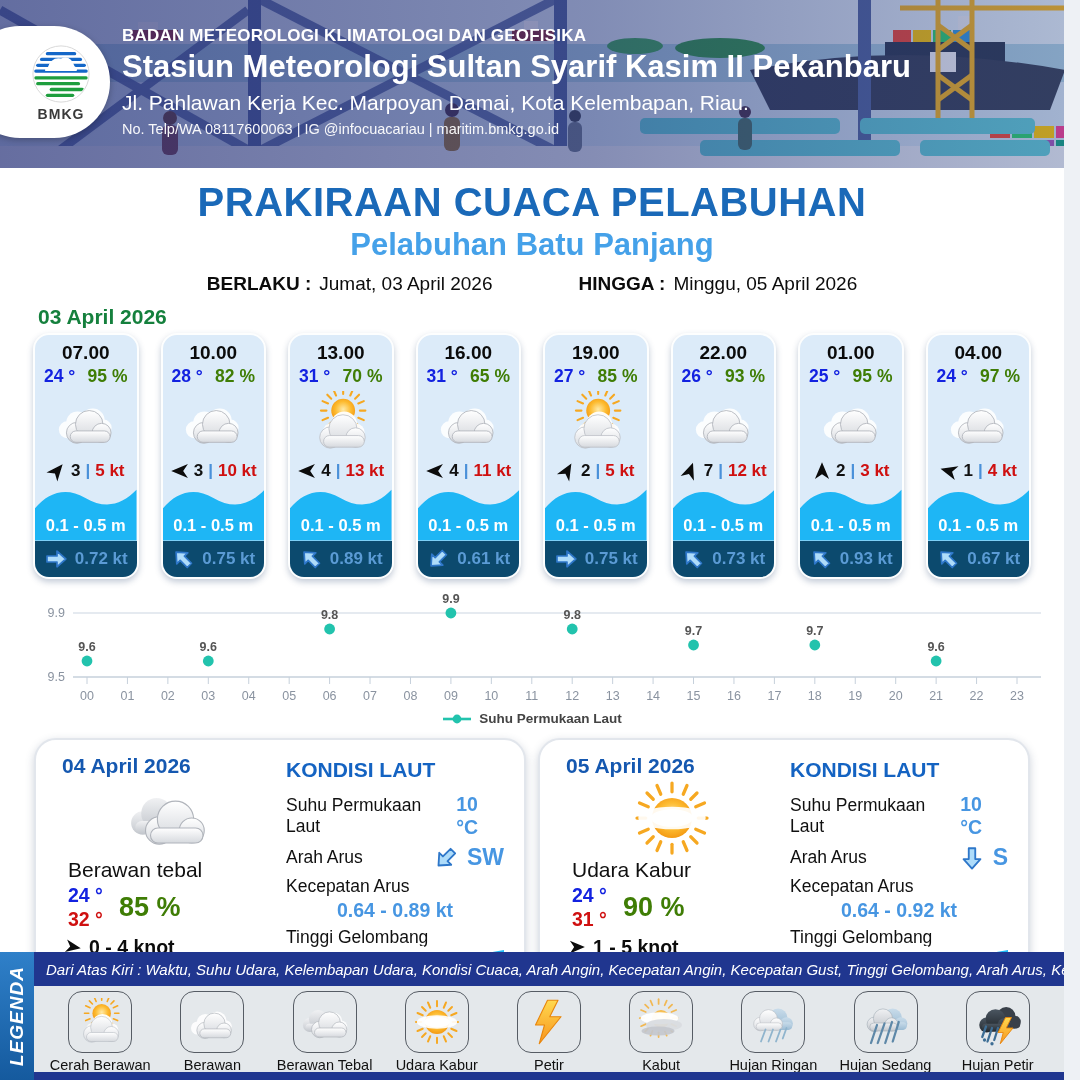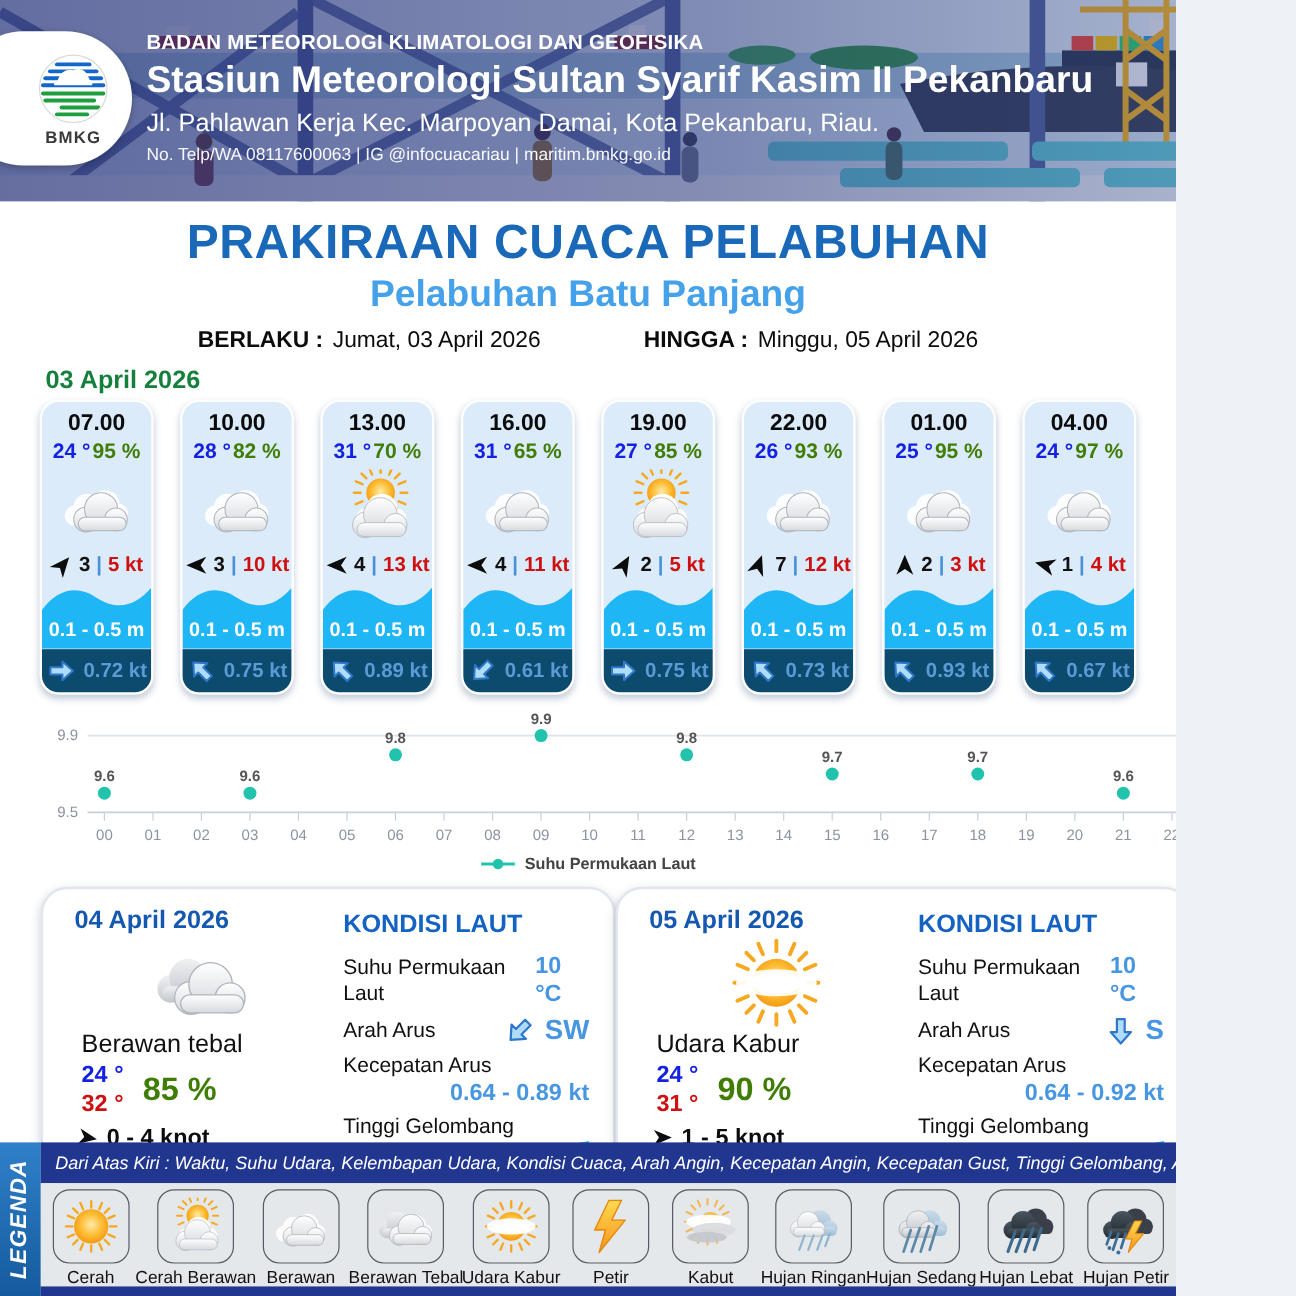--- a/index.html
+++ b/index.html
@@ -1,16 +1,16 @@
 <!DOCTYPE html>
 <html><head>
 <meta charset="utf-8">
 <style>
   html,body{margin:0;padding:0;background:#eef1f5;}
-  .page{position:relative;width:980px;height:1080px;background:#ffffff;overflow:hidden;
+  .page{position:relative;width:1064px;height:1080px;background:#ffffff;overflow:hidden;
         font-family:"Liberation Sans", sans-serif;}
 
   
   .hero{position:relative;width:1080px;height:168px;overflow:hidden;}
   .hero svg.bg{position:absolute;inset:0;}
   .hero .overlay{position:absolute;inset:0;
     background:linear-gradient(90deg,rgba(29,36,112,.62),rgba(29,36,112,.46) 55%,rgba(29,36,112,.22));}
   .hero-text{position:absolute;left:122px;top:26px;color:#fff;z-index:3;}
   .ht-org{font-size:17px;font-weight:800;letter-spacing:.2px;}
   .ht-station{font-size:31px;font-weight:800;margin-top:3px;}
@@ -83,21 +83,21 @@
   .dc-windrow b{font-size:19.5px;font-weight:800;color:#0c0c0c;}
   .dc-gust{font-size:19.5px;font-weight:800;color:#cf1010;margin:2px 0 0 30px;}
   .dc-right{flex:1;display:flex;flex-direction:column;}
   .sea-head{font-size:21px;font-weight:800;color:#1463c2;margin:4px 0 6px 0;}
   .sea-row{display:flex;justify-content:space-between;align-items:center;margin-top:5px;}
   .sea-label{font-size:17.5px;color:#101010;}
   .sea-val{font-size:19.5px;font-weight:700;color:#4796e2;}
   .sea-dir{display:flex;align-items:center;gap:8px;justify-content:flex-end;}
   .sea-dir svg{width:26px;height:26px;display:block;}
   .sea-dir b{font-size:23px;font-weight:800;color:#4796e2;}
-  .sea-kec-val{text-align:right;font-size:19.5px;font-weight:700;color:#4796e2;margin-top:2px;}
+  .sea-kec-val{text-align:center;font-size:19.5px;font-weight:700;color:#4796e2;margin-top:2px;}
   .sea-wave{position:relative;width:205px;height:64px;align-self:flex-end;margin-top:auto;}
   .sea-wave svg{position:absolute;inset:0;width:100%;height:100%;}
   .sea-wave span{position:absolute;left:0;right:0;bottom:8px;text-align:center;color:#fff;
     font-size:19px;font-weight:800;}
 
   
   .legend-sec{position:absolute;left:0;right:0;bottom:0;height:128px;}
   .legend-strip{position:absolute;left:0;top:0;bottom:0;width:34px;
     background:linear-gradient(180deg,#2f80c9,#155a9e);display:flex;align-items:center;justify-content:center;}
   .legend-strip span{transform:rotate(-90deg);color:#fff;font-weight:800;font-style:italic;
@@ -375,21 +375,21 @@
         <circle cx="575" cy="116" r="6" fill="#3e4a5a"></circle>
           <rect x="568" y="122" width="14" height="30" rx="6" fill="#6b7d8f"></rect>
         <circle cx="745" cy="112" r="6" fill="#4a3b52"></circle>
           <rect x="738" y="118" width="14" height="32" rx="6" fill="#49756b"></rect>
       </g>
     </svg>
     <div class="overlay"></div>
     <div class="hero-text">
       <div class="ht-org">BADAN METEOROLOGI KLIMATOLOGI DAN GEOFISIKA</div>
       <div class="ht-station">Stasiun Meteorologi Sultan Syarif Kasim II Pekanbaru</div>
-      <div class="ht-addr">Jl. Pahlawan Kerja Kec. Marpoyan Damai, Kota Pekanbaru, Riau.</div>
+      <div class="ht-addr">Jl. Pahlawan Kerja Kec. Marpoyan Damai, Kota Kelembapan, Riau.</div>
       <div class="ht-contact">No. Telp/WA 08117600063 | IG @infocuacariau | maritim.bmkg.go.id</div>
     </div>
     <div class="logo-pill">
       <div class="logo-inner">
         <svg width="62" height="62" viewBox="0 0 64 64">
           <defs>
               <clipPath id="logoClip">
                 <circle cx="32" cy="32" r="28"></circle>
               </clipPath>
             </defs>
@@ -877,100 +877,84 @@
 
   <div class="legend-sec">
     <div class="legend-strip">
       <span>LEGENDA</span>
     </div>
     <div class="legend-caption">Dari Atas Kiri : Waktu, Suhu Udara, Kelembapan Udara, Kondisi Cuaca, Arah Angin, Kecepatan Angin, Kecepatan Gust, Tinggi Gelombang, Arah Arus, Kecepatan Arus</div>
     <div class="legend-body">
         <div class="legend-item">
     <div class="legend-box">
       <svg viewBox="0 0 64 64">
-              <use href="#ic-cerah"></use>
-            </svg>
-    </div>
-    <span>Cerah</span>
+              <use href="#ic-cerah-berawan"></use>
+            </svg>
+    </div>
+    <span>Cerah Berawan</span>
         </div>
         <div class="legend-item">
     <div class="legend-box">
       <svg viewBox="0 0 64 64">
-              <use href="#ic-cerah-berawan"></use>
-            </svg>
-    </div>
-    <span>Cerah Berawan</span>
+              <use href="#ic-berawan"></use>
+            </svg>
+    </div>
+    <span>Berawan</span>
         </div>
         <div class="legend-item">
     <div class="legend-box">
       <svg viewBox="0 0 64 64">
-              <use href="#ic-berawan"></use>
-            </svg>
-    </div>
-    <span>Berawan</span>
+              <use href="#ic-berawan-tebal"></use>
+            </svg>
+    </div>
+    <span>Berawan Tebal</span>
         </div>
         <div class="legend-item">
     <div class="legend-box">
       <svg viewBox="0 0 64 64">
-              <use href="#ic-berawan-tebal"></use>
-            </svg>
-    </div>
-    <span>Berawan Tebal</span>
+              <use href="#ic-udara-kabur"></use>
+            </svg>
+    </div>
+    <span>Udara Kabur</span>
         </div>
         <div class="legend-item">
     <div class="legend-box">
       <svg viewBox="0 0 64 64">
-              <use href="#ic-udara-kabur"></use>
-            </svg>
-    </div>
-    <span>Udara Kabur</span>
+              <use href="#ic-petir"></use>
+            </svg>
+    </div>
+    <span>Petir</span>
         </div>
         <div class="legend-item">
     <div class="legend-box">
       <svg viewBox="0 0 64 64">
-              <use href="#ic-petir"></use>
-            </svg>
-    </div>
-    <span>Petir</span>
+              <use href="#ic-kabut"></use>
+            </svg>
+    </div>
+    <span>Kabut</span>
         </div>
         <div class="legend-item">
     <div class="legend-box">
       <svg viewBox="0 0 64 64">
-              <use href="#ic-kabut"></use>
-            </svg>
-    </div>
-    <span>Kabut</span>
+              <use href="#ic-hujan-ringan"></use>
+            </svg>
+    </div>
+    <span>Hujan Ringan</span>
         </div>
         <div class="legend-item">
     <div class="legend-box">
       <svg viewBox="0 0 64 64">
-              <use href="#ic-hujan-ringan"></use>
-            </svg>
-    </div>
-    <span>Hujan Ringan</span>
+              <use href="#ic-hujan-sedang"></use>
+            </svg>
+    </div>
+    <span>Hujan Sedang</span>
         </div>
         <div class="legend-item">
     <div class="legend-box">
       <svg viewBox="0 0 64 64">
-              <use href="#ic-hujan-sedang"></use>
-            </svg>
-    </div>
-    <span>Hujan Sedang</span>
-        </div>
-        <div class="legend-item">
-    <div class="legend-box">
-      <svg viewBox="0 0 64 64">
-              <use href="#ic-hujan-lebat"></use>
-            </svg>
-    </div>
-    <span>Hujan Lebat</span>
-        </div>
-        <div class="legend-item">
-    <div class="legend-box">
-      <svg viewBox="0 0 64 64">
               <use href="#ic-hujan-petir"></use>
             </svg>
     </div>
     <span>Hujan Petir</span>
         </div>
       </div>
     <div class="legend-bottom"></div>
   </div>
 
 </div>

